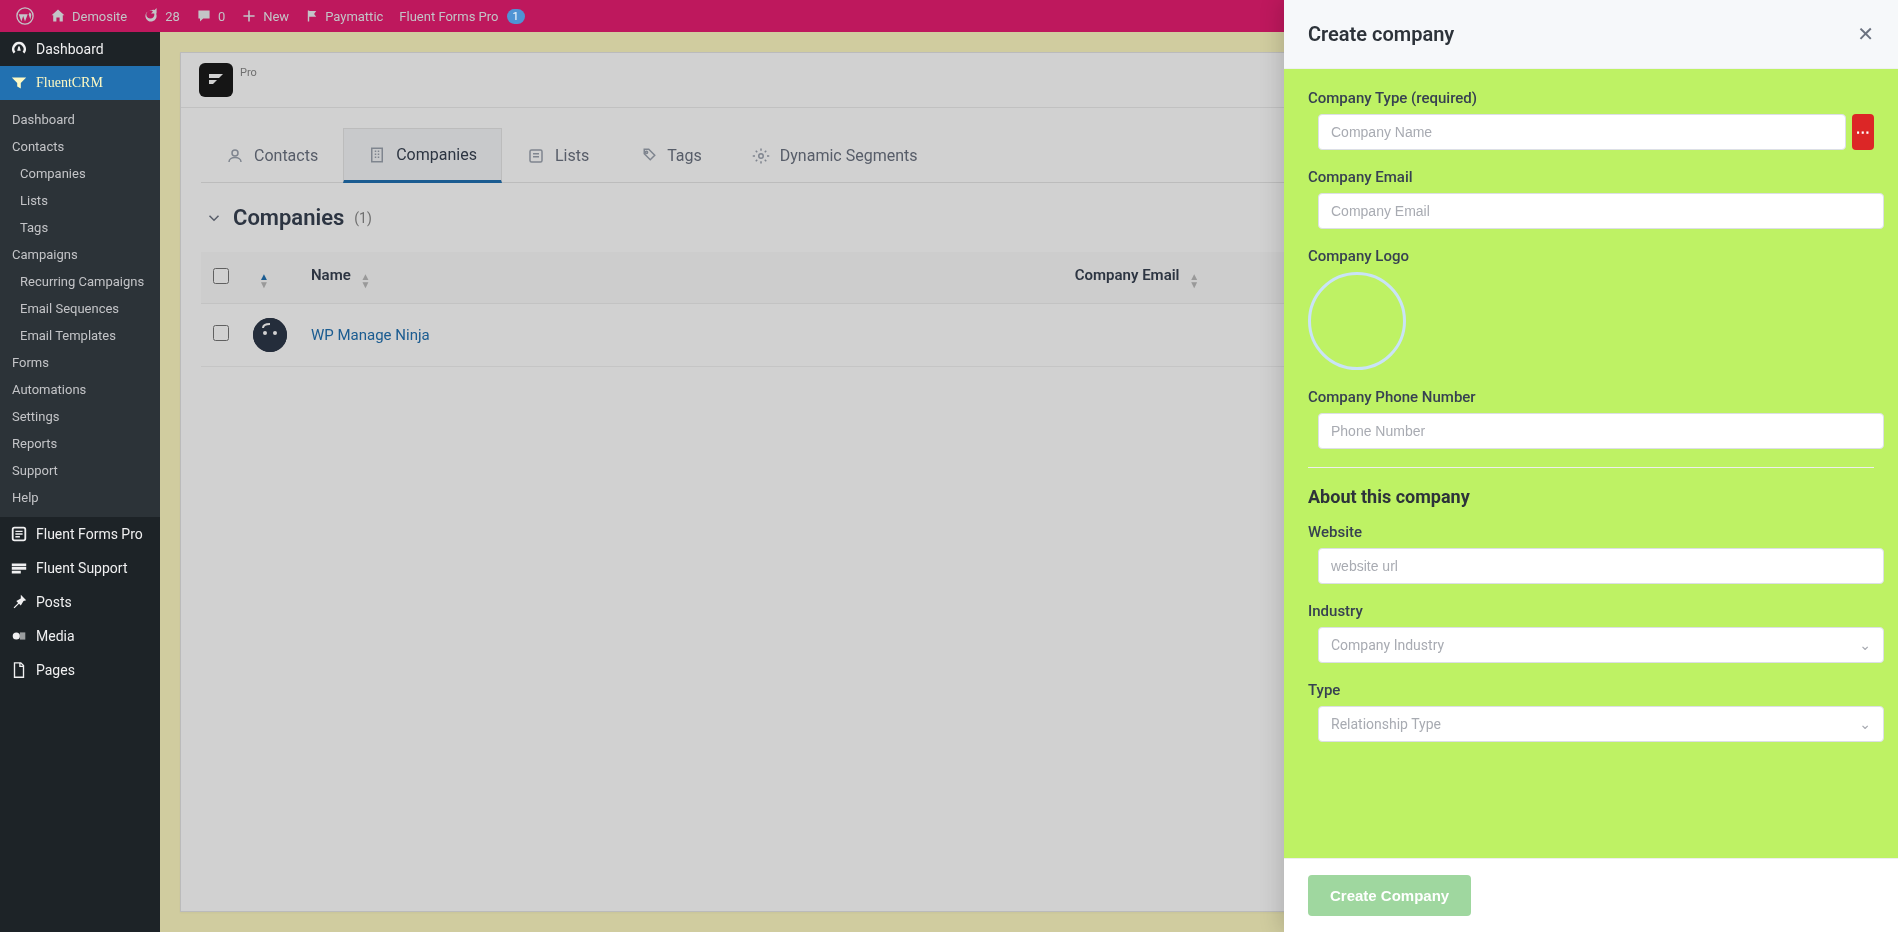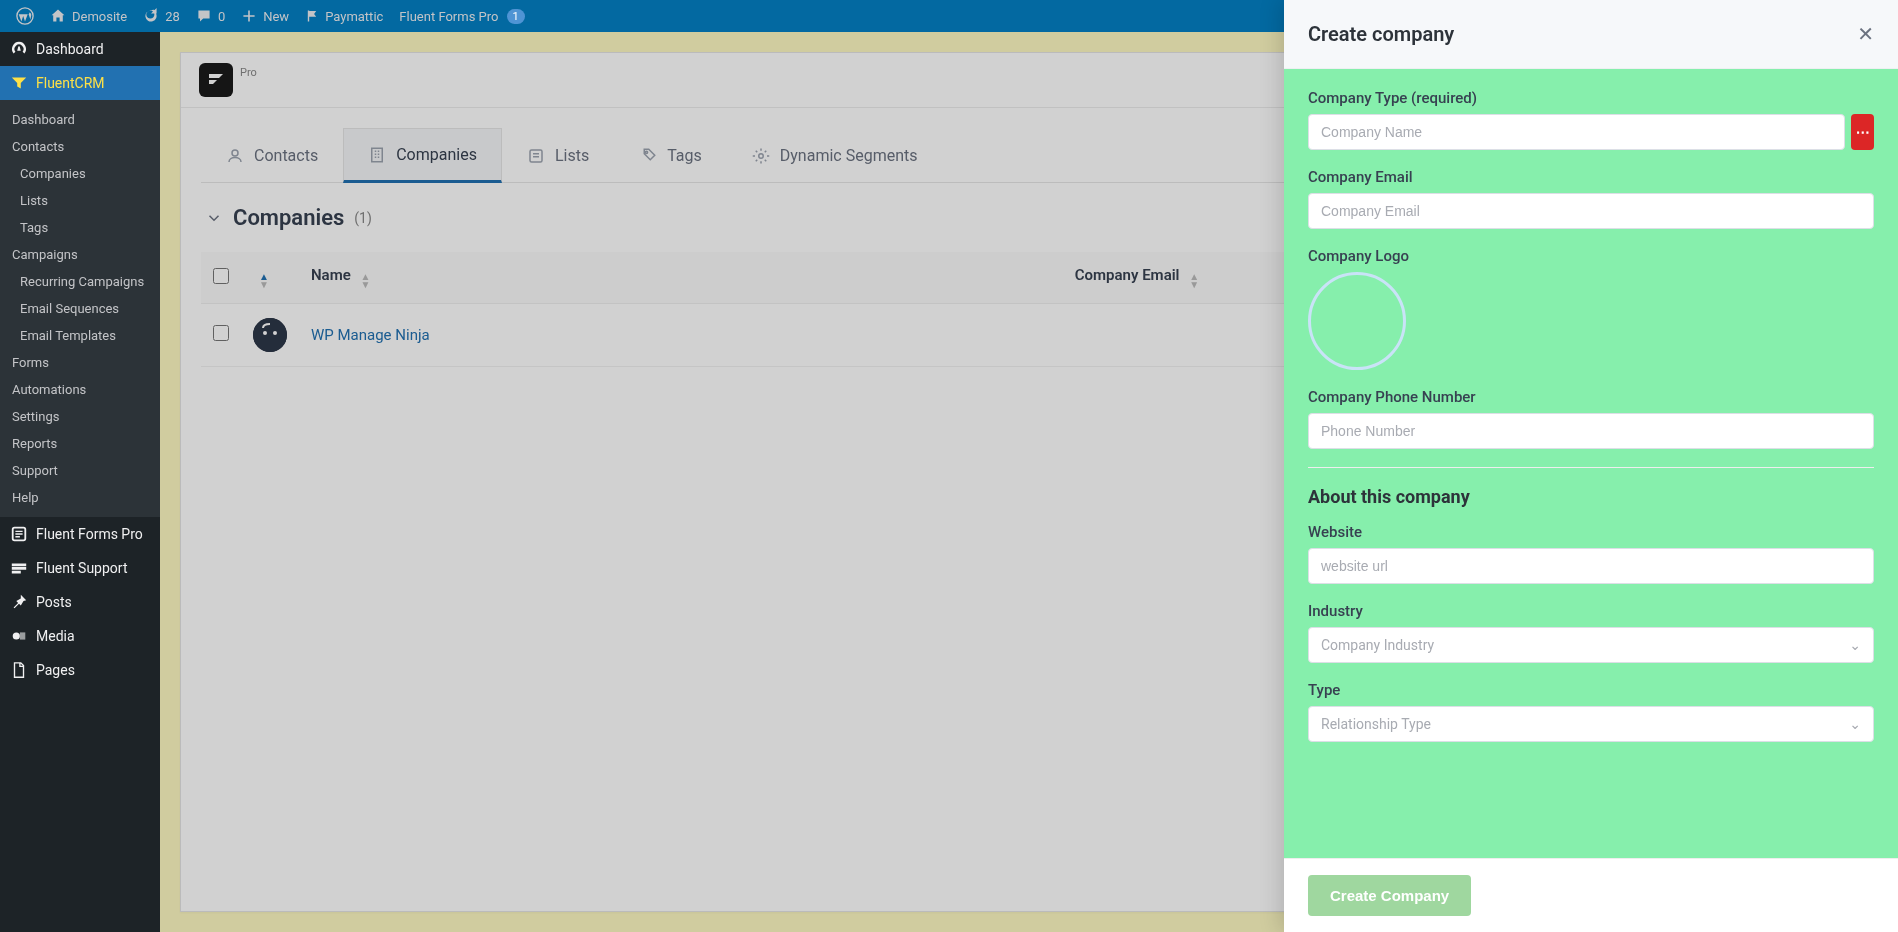--- a/index.html
+++ b/index.html
@@ -12,21 +12,21 @@
   width: 1898px;
   height: 932px;
   position: relative;
 }
 
 
 .wp-adminbar {
   position: fixed;
   top: 0; left: 0; right: 0;
   height: 32px;
-  background: #0369a1;
+  background: #be185d;
   color: #c3c4c7;
   display: flex;
   align-items: center;
   padding: 0 8px;
   z-index: 100;
   font-size: 13px;
 }
 .wp-adminbar .ab-item {
   display: inline-flex;
   align-items: center;
@@ -51,21 +51,21 @@
   z-index: 90;
 }
 .wp-menu-item {
   display: flex; align-items: center;
   padding: 8px 10px;
   color: #f0f0f1;
   font-size: 14px;
   gap: 8px;
   cursor: pointer;
 }
-.wp-menu-item.current { background: #2271b1; color: #fde047; position: relative; }
+.wp-menu-item.current { background: #2271b1; color: #fef9c3; position: relative; font-family: Liberation Serif, serif; }
 .wp-menu-item.current::after {
   content: ''; position: absolute; right: -8px; top: 50%; transform: translateY(-50%);
   border: 8px solid transparent; border-right-color: #f1f1f1;
 }
 .wp-submenu { background: #2c3338; padding: 6px 0; }
 .wp-submenu-item {
   padding: 6px 12px; color: #c3c4c7; font-size: 13px; cursor: pointer;
 }
 .wp-submenu-item.lv2 { padding-left: 20px; font-size: 13px; }
 
@@ -134,38 +134,38 @@
 
 
 .dim {
   position: absolute; top: 32px; left: 160px; right: 0; bottom: 0;
   background: rgba(0,0,0,.18); z-index: 200;
 }
 
 
 .drawer {
   position: absolute; top: 0; right: 0; bottom: 0; width: 614px;
-  background: #86efac; z-index: 300; box-shadow: -4px 0 20px rgba(0,0,0,.15);
+  background: #bef264; z-index: 300; box-shadow: -4px 0 20px rgba(0,0,0,.15);
   display: flex; flex-direction: column;
 }
 .drawer-head {
   background: #f6f8fa; padding: 22px 24px; display: flex; align-items: center; justify-content: space-between;
   border-bottom: 1px solid #eef0f2;
 }
 .drawer-head h2 { font-size: 20px; font-weight: 600; color: #2d333a; }
 .drawer-head .close { font-size: 20px; color: #6b7280; cursor: pointer; }
 .drawer-body {
   flex: 1; overflow-y: auto; padding: 20px 24px 90px;
 }
 .fld { margin-bottom: 18px; }
 .fld label { display: block; font-size: 15px; color: #374151; margin-bottom: 7px; font-weight: 500; }
 .fld .input-row { display: flex; gap: 6px; align-items: stretch; }
 .fld input[type=text], .fld .select {
   width: 100%; border: 1px solid #dcdfe6; border-radius: 4px; padding: 9px 12px;
-  font-size: 14px; color: #374151; background: #fff;
+  font-size: 14px; color: #374151; background: #fff; margin-left: 10px;
 }
 .fld input::placeholder, .fld .select.placeholder { color: #a8abb2; }
 .ext-btn {
   width: 24px; background: #dc2626; border-radius: 4px; display: flex; align-items: center; justify-content: center;
   color: #fff; font-weight: bold; cursor: pointer; font-size: 14px;
 }
 .logo-circle {
   width: 98px; height: 98px; border-radius: 50%; border: 3px solid #c9e3f7; margin-top: 6px; margin-bottom: 6px;
 }
 .section-hr { border: none; border-top: 1px solid #eee; margin: 18px 0; }

